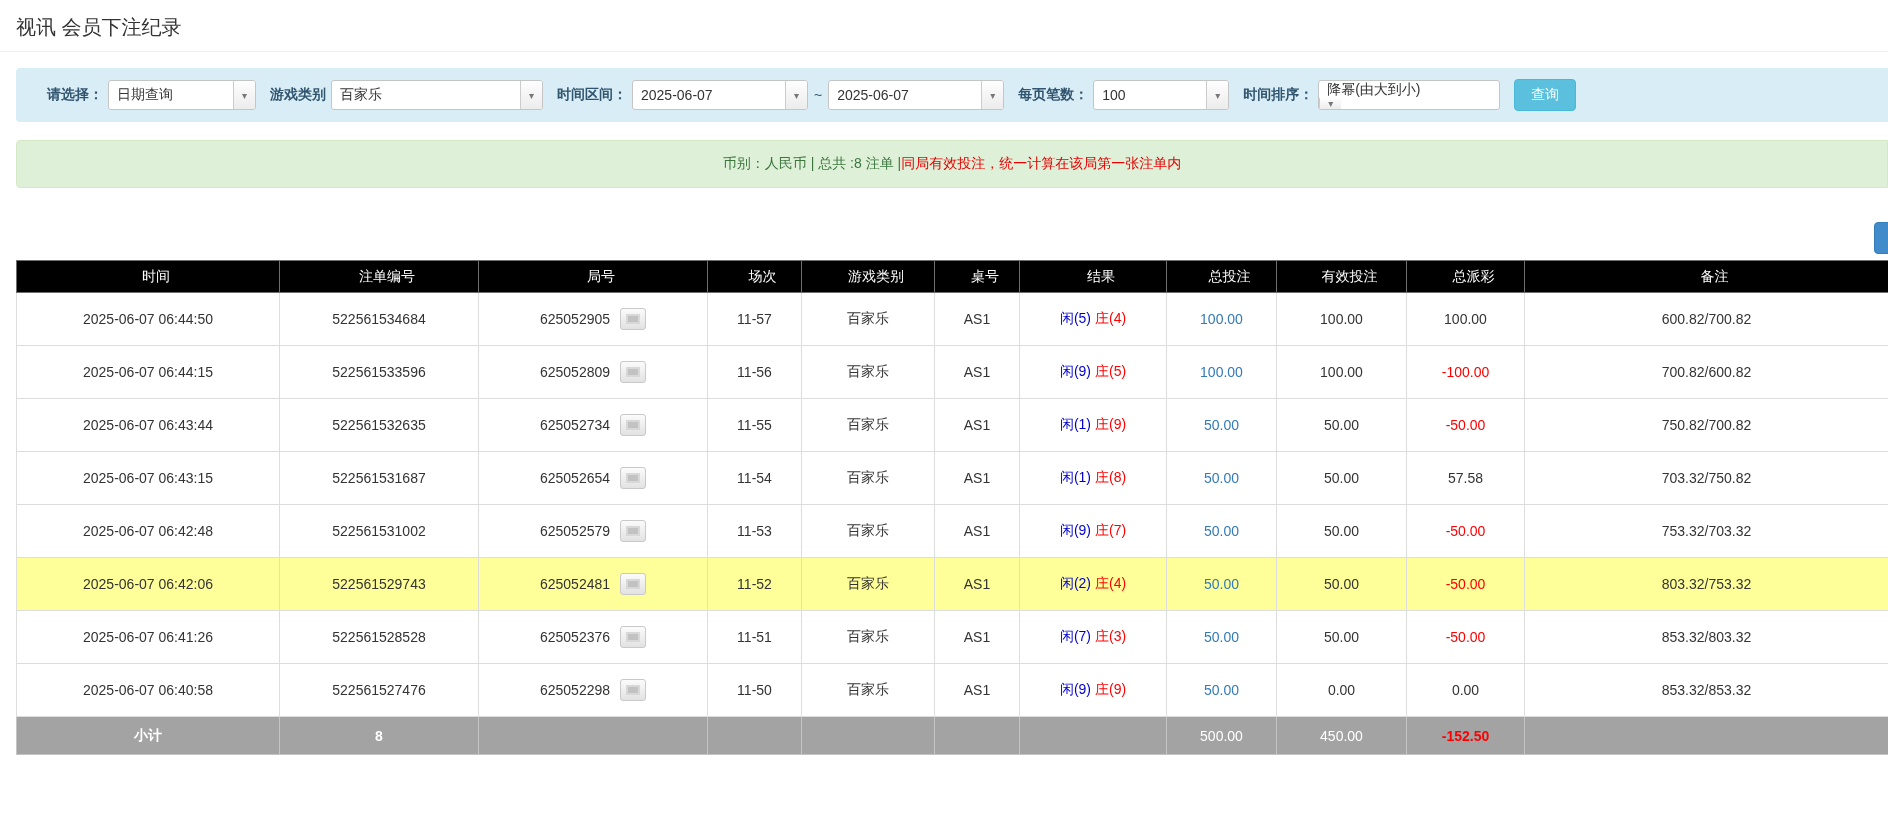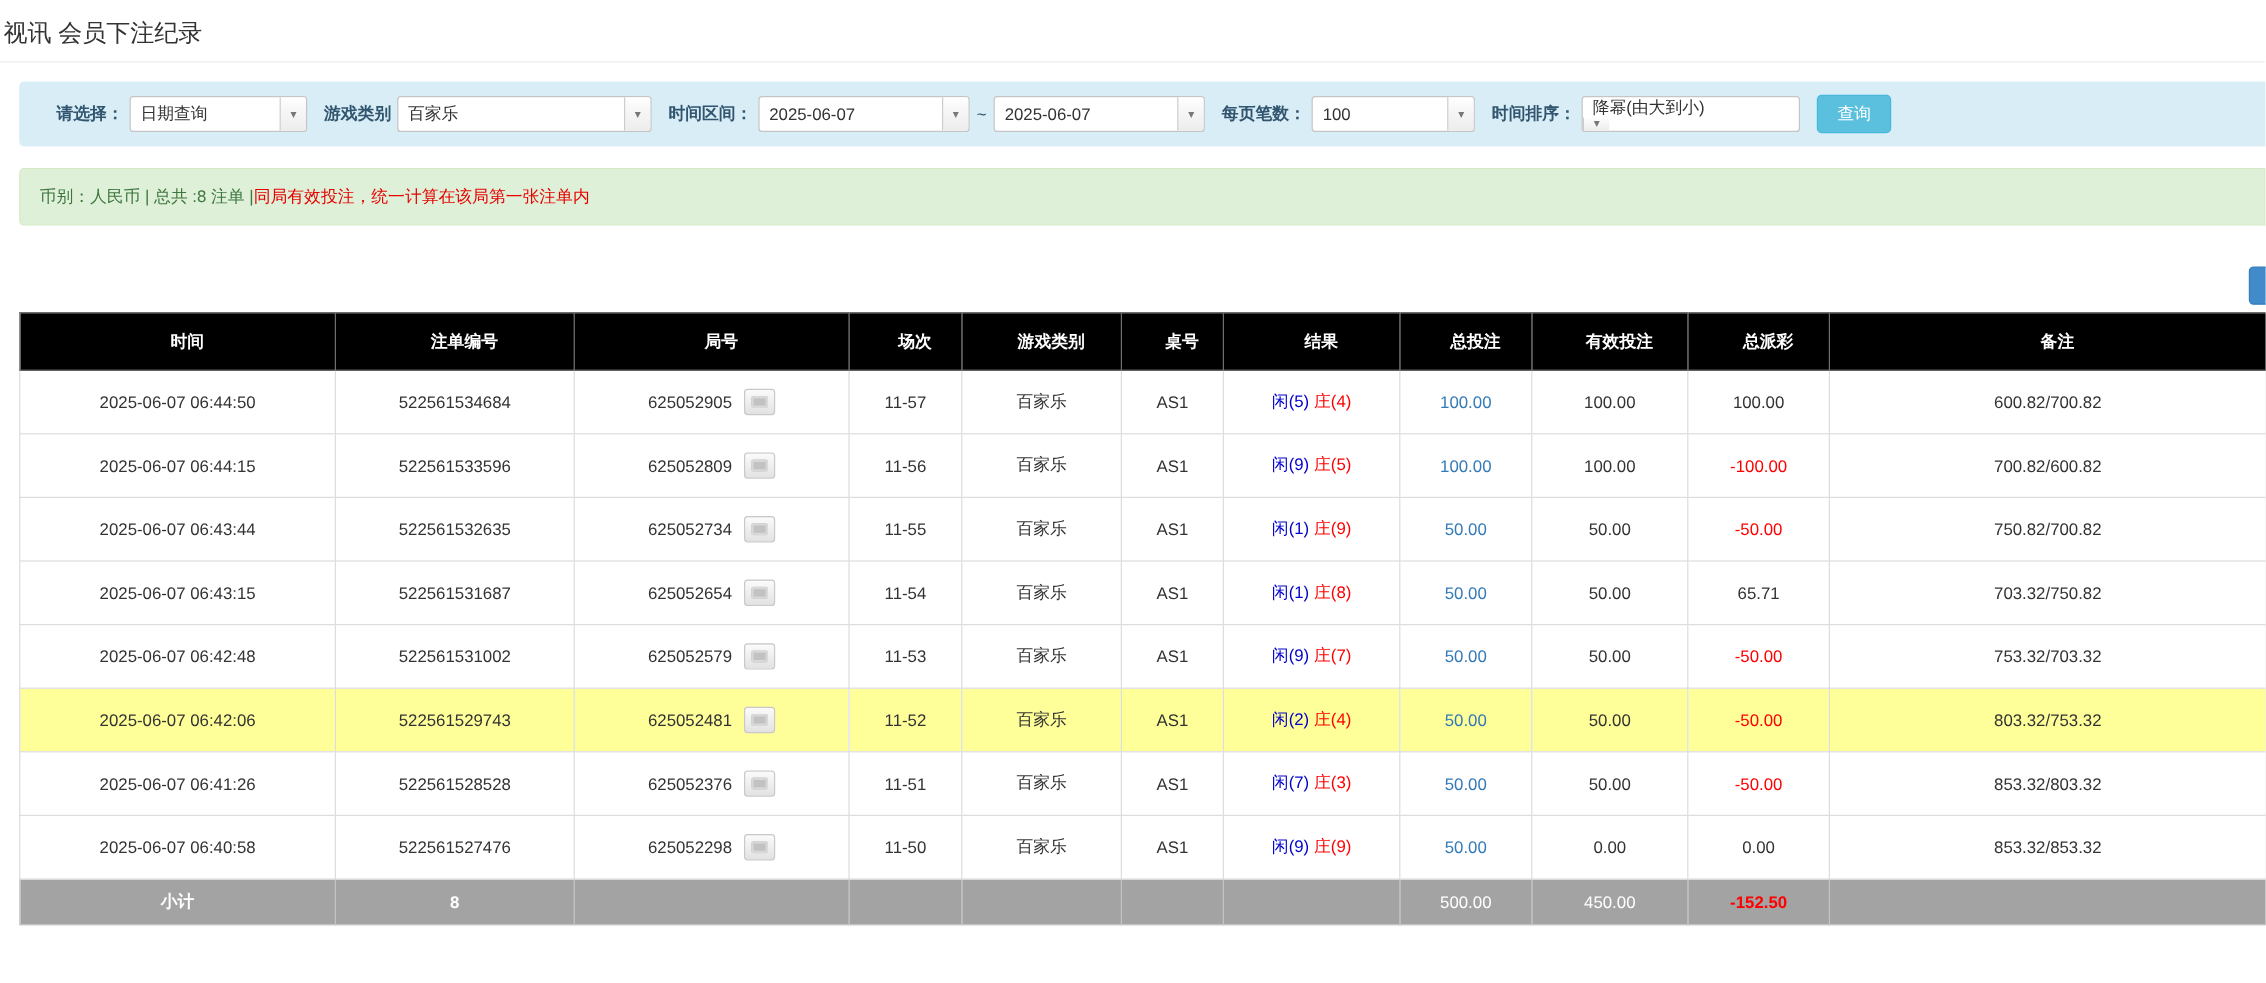--- a/index.html
+++ b/index.html
@@ -4,21 +4,21 @@
 <style>
   * { box-sizing: border-box; margin: 0; padding: 0; }
   html, body {
     width: 1888px; height: 819px; overflow: hidden;
     background: #fff;
     font-family: "Liberation Sans", "DejaVu Sans", sans-serif;
   }
   .page { position: relative; width: 1888px; height: 819px; }
 
   
-  .title-wrap { padding: 14px 3px 10px; border-bottom: 1px solid #eee; }
+  .title-wrap { padding: 14px 16px 10px; border-bottom: 1px solid #eee; }
   .page-title { font-size: 20px; font-weight: 400; color: #333; }
 
   
   .filter-bar {
     margin: 16px 0 0 16px; width: calc(100% - 16px); height: 54px;
     background: var(--filter-bar-bg, #d9edf7);
     border-radius: 4px 0 0 4px;
     display: flex; align-items: center; padding: 0 29px; white-space: nowrap;
   }
   .flabel { font-size: 14px; font-weight: bold; color: #31556f; margin: 0 5px 0 14px; }
@@ -41,42 +41,42 @@
   .search-btn {
     margin-left: 14px; height: 32px; padding: 0 16px;
     background: var(--search-button-blue, #5bc0de); border: 1px solid #46b8da;
     border-radius: 4px; color: #fff; font-size: 14px; cursor: pointer;
   }
 
   
   .summary-bar {
     margin: 18px 0 0 16px; width: calc(100% - 16px); height: 48px;
     background: var(--summary-bar-bg, #dff0d8); border: 1px solid #d6e9c6; border-radius: 4px 0 0 4px;
-    display: flex; align-items: center; justify-content: flex-start;
+    display: flex; align-items: center; justify-content: center;
     padding: 0 16px; font-size: 14px;
   }
   .summary-left  { color: var(--summary-text-green, #3c763d); }
   .summary-right { color: var(--notice-red, #e60000); }
 
   
   .partial-btn {
     position: absolute; top: 222px; left: 1874px; width: 40px; height: 32px;
     background: var(--action-button-blue, #428bca); border: 1px solid #357ebd; border-radius: 4px;
     cursor: pointer;
   }
 
   
   table.records {
     position: absolute; top: 260px; left: 16px; width: 1872px;
     border-collapse: collapse; table-layout: fixed;
     font-size: 14px; color: #333;
   }
   table.records th {
-    background: var(--header-bg, #000); color: #fff; font-weight: bold;
-    height: 48px; border: 1px solid #6e6e6e; text-align: center; padding-left: 16px;
+    background: var(--header-bg, #000); color: #fff; font-weight: normal;
+    height: 32px; border: 1px solid #6e6e6e; text-align: center; padding-left: 16px;
   }
   table.records tbody td {
     height: 53px; border: 1px solid #ddd; text-align: center; background: #fff;
     overflow: hidden;
   }
   table.records tbody tr.highlight td { background: var(--highlight-yellow, #ffff99); }
   .neg { color: var(--negative-red, #ff0000); }
   .betlink { color: var(--link-blue, #337ab7); text-decoration: none; cursor: pointer; }
   .player { color: var(--player-blue, #0000cc); margin-right: 4px; }
   .banker { color: var(--banker-red, #ff0000); }
@@ -266,21 +266,21 @@
     <td>11-54</td>
     <td>百家乐</td>
     <td>AS1</td>
     <td>
       <span class="player">闲(1)</span><span class="banker">庄(8)</span>
     </td>
     <td>
       <a class="betlink">50.00</a>
     </td>
     <td>50.00</td>
-    <td>65.71</td>
+    <td>57.58</td>
     <td>703.32/750.82</td>
   </tr>
         <tr>
     <td>2025-06-07 06:42:48</td>
     <td>522561531002</td>
     <td>
       <span class="round-wrap">
         <span>625052579</span>
         <span class="replay-icon">
                 <span class="inner"></span>

